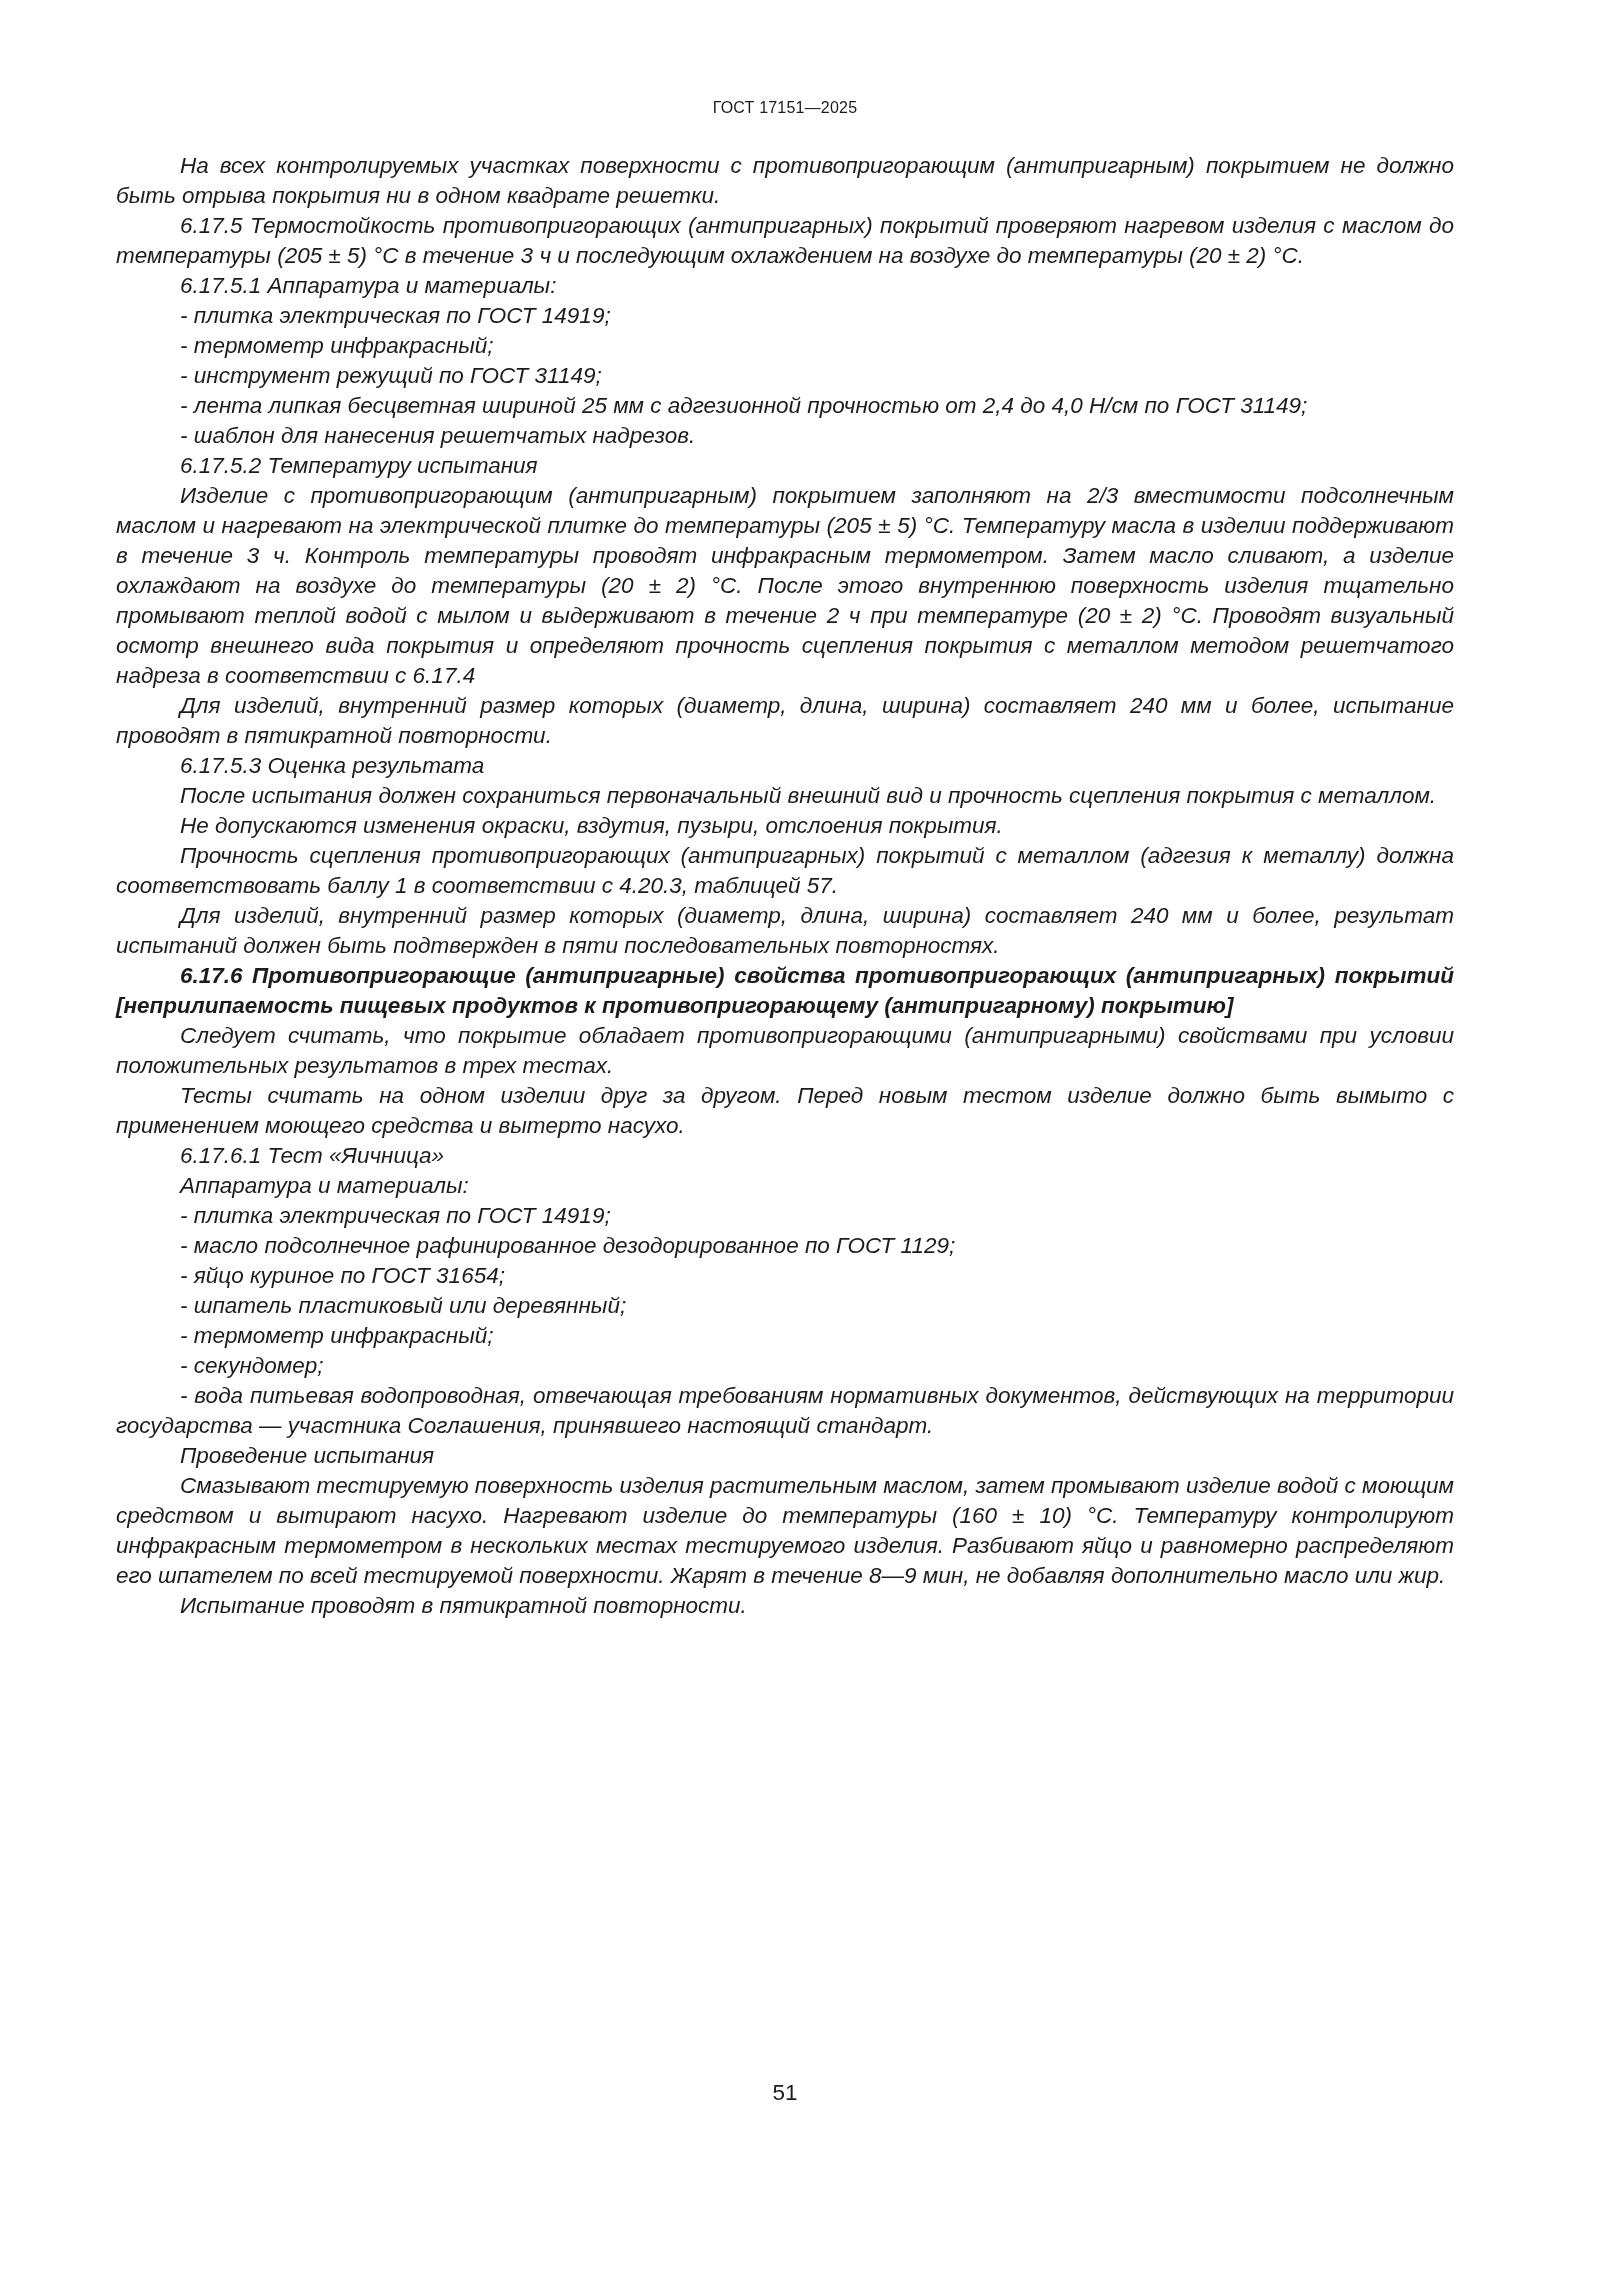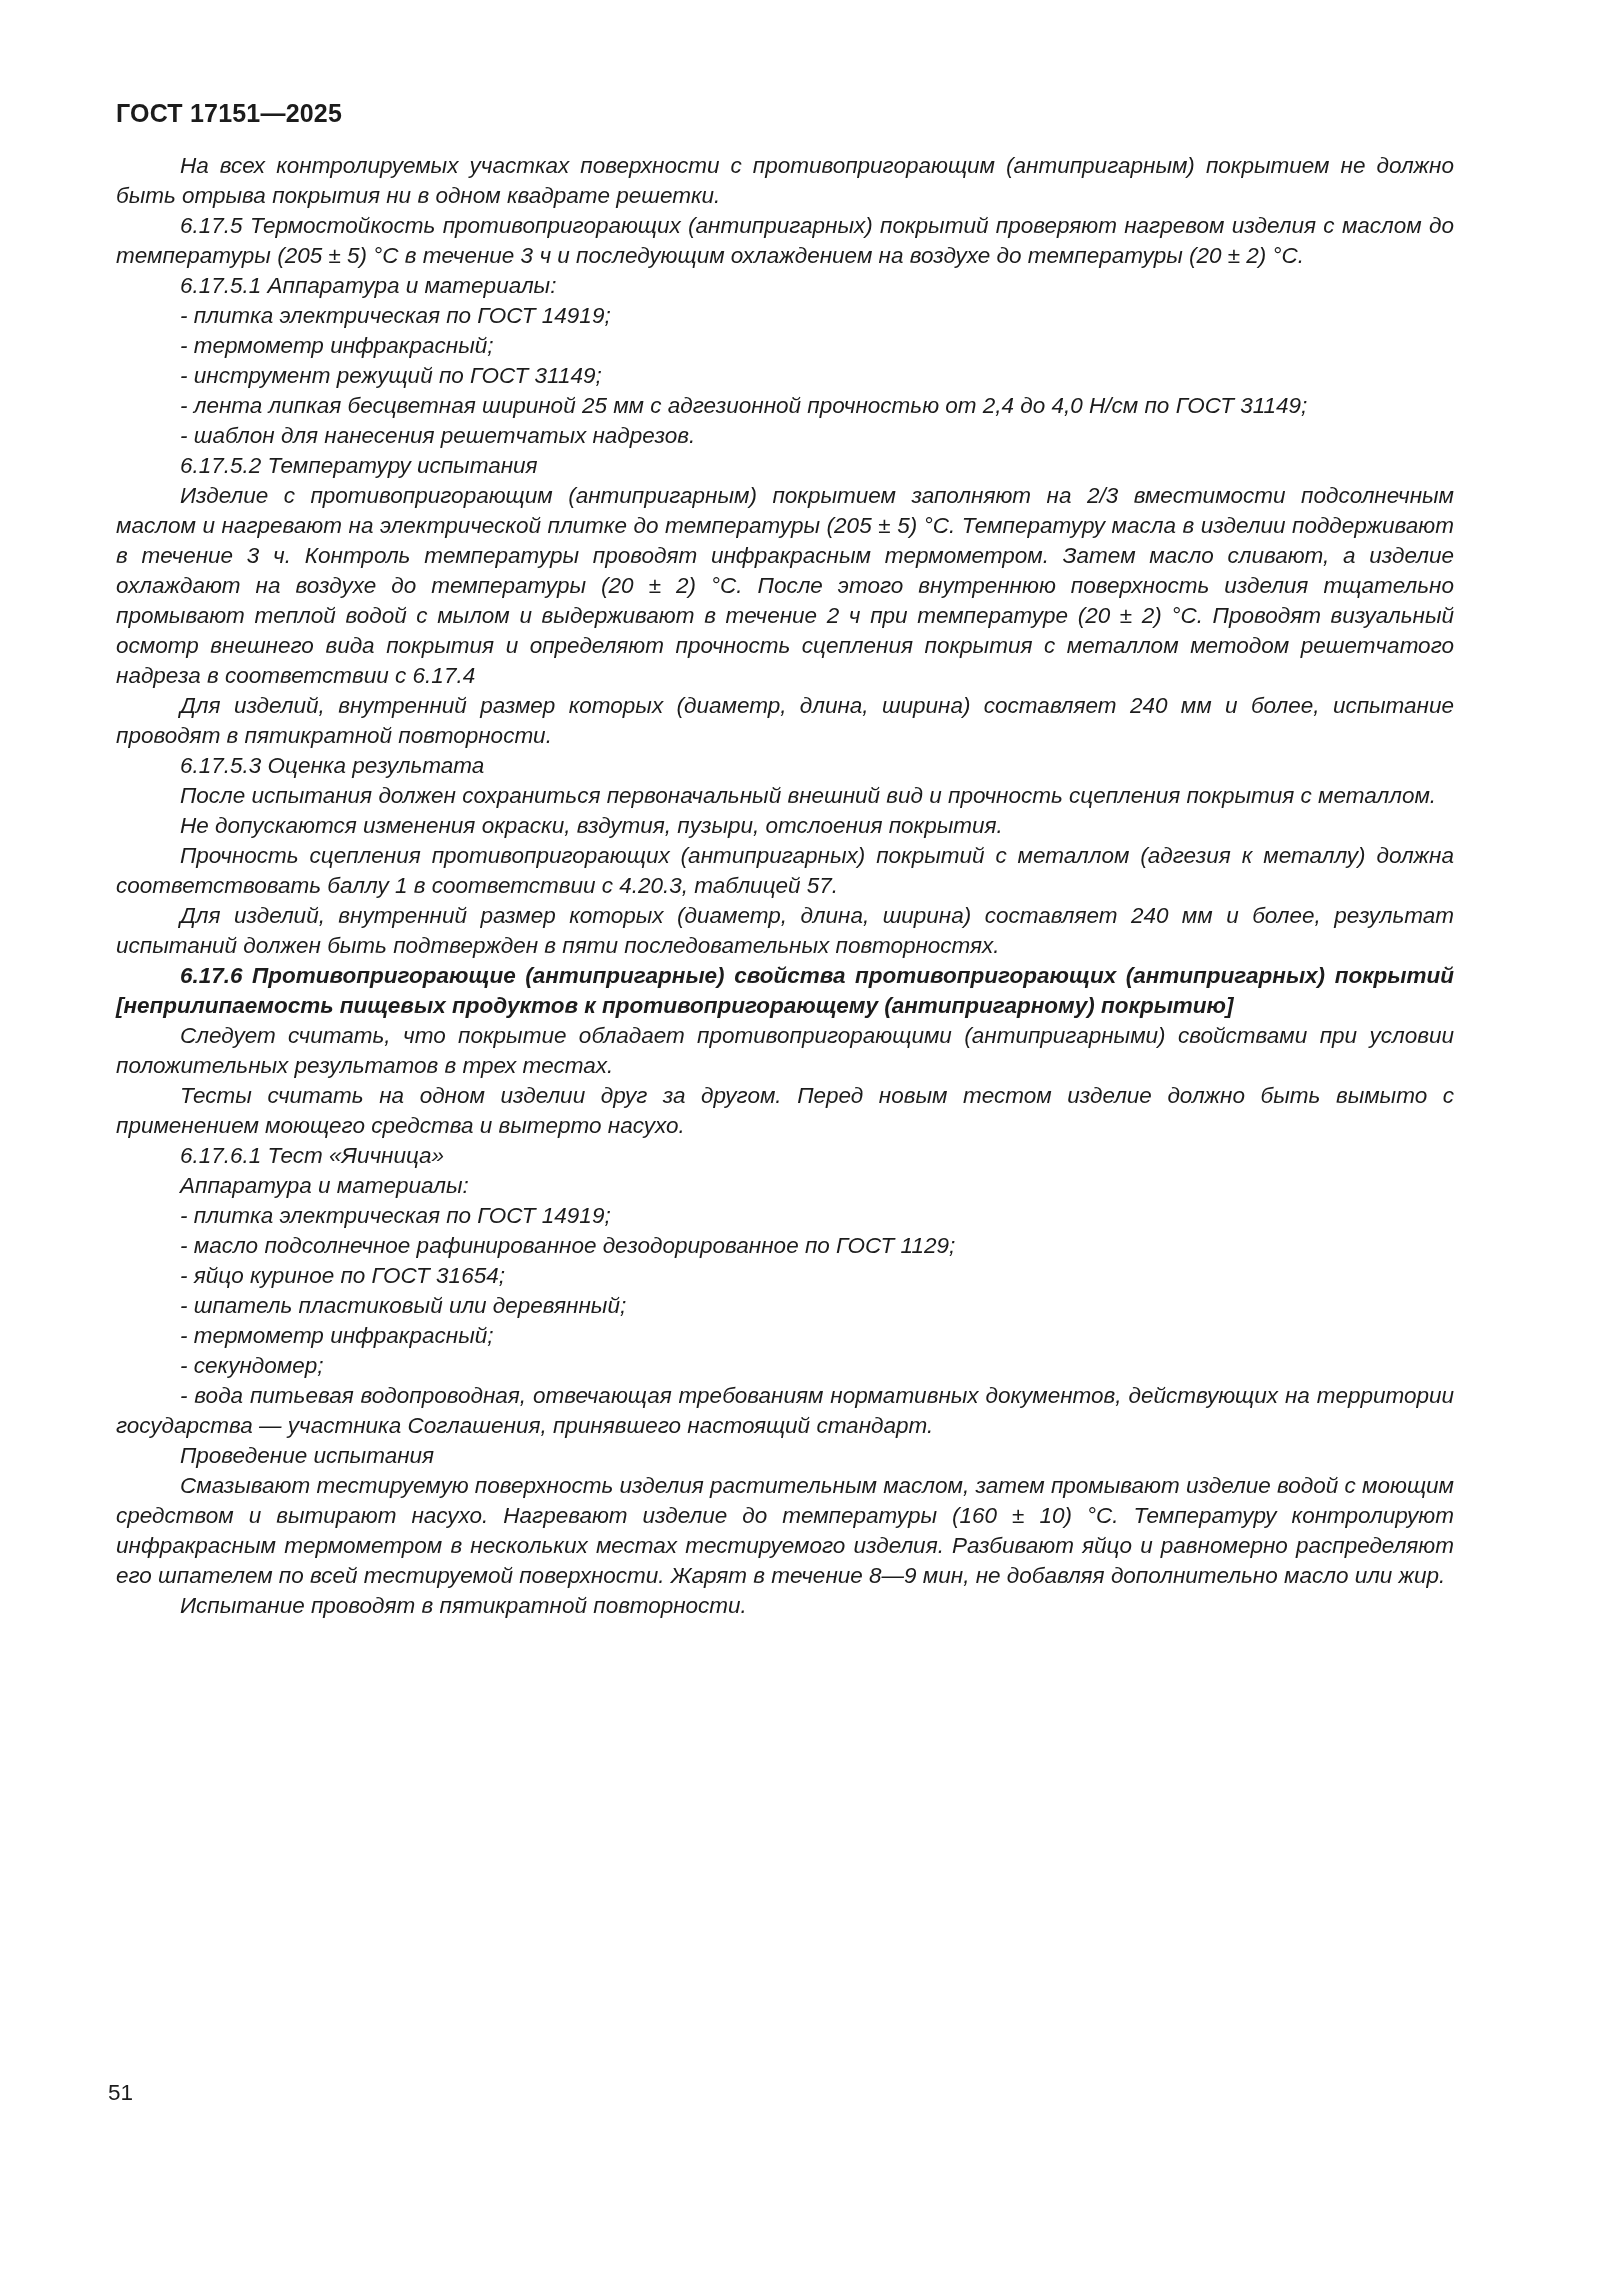--- a/index.html
+++ b/index.html
@@ -10,23 +10,23 @@
     position: relative;
     font-family: "Liberation Sans", sans-serif;
     color: #1c1c1c;
     overflow: hidden;
   }
   .doc-header {
     position: absolute;
     top: 99px;
     left: 116px;
     right: 167px;
-    text-align: left;
-    font-size: 25px;
-    font-weight: bold;
+    text-align: center;
+    font-size: 16px;
+    font-weight: normal;
     letter-spacing: 0.2px;
   }
   .content {
     position: absolute;
     top: 151px;
     left: 116px;
     right: 167px;
     font-size: 22.5px;
     line-height: 30px;
     text-align: justify;
@@ -36,23 +36,23 @@
   .content p {
     margin: 0;
     text-indent: 64px;
   }
   .content p.bold {
     font-weight: bold;
   }
   .page-number {
     position: absolute;
     top: 2080px;
-    left: 108px;
+    left: 116px;
     right: 167px;
-    text-align: left;
+    text-align: center;
     font-size: 22.5px;
   }
 </style>
 </head>
 <body>
 
 <div class="doc-header">ГОСТ 17151—2025</div>
 
 <div class="content">
   <p>На всех контролируемых участках поверхности с противопригорающим (антипригарным) покрытием не должно быть отрыва покрытия ни в одном квадрате решетки.</p>

